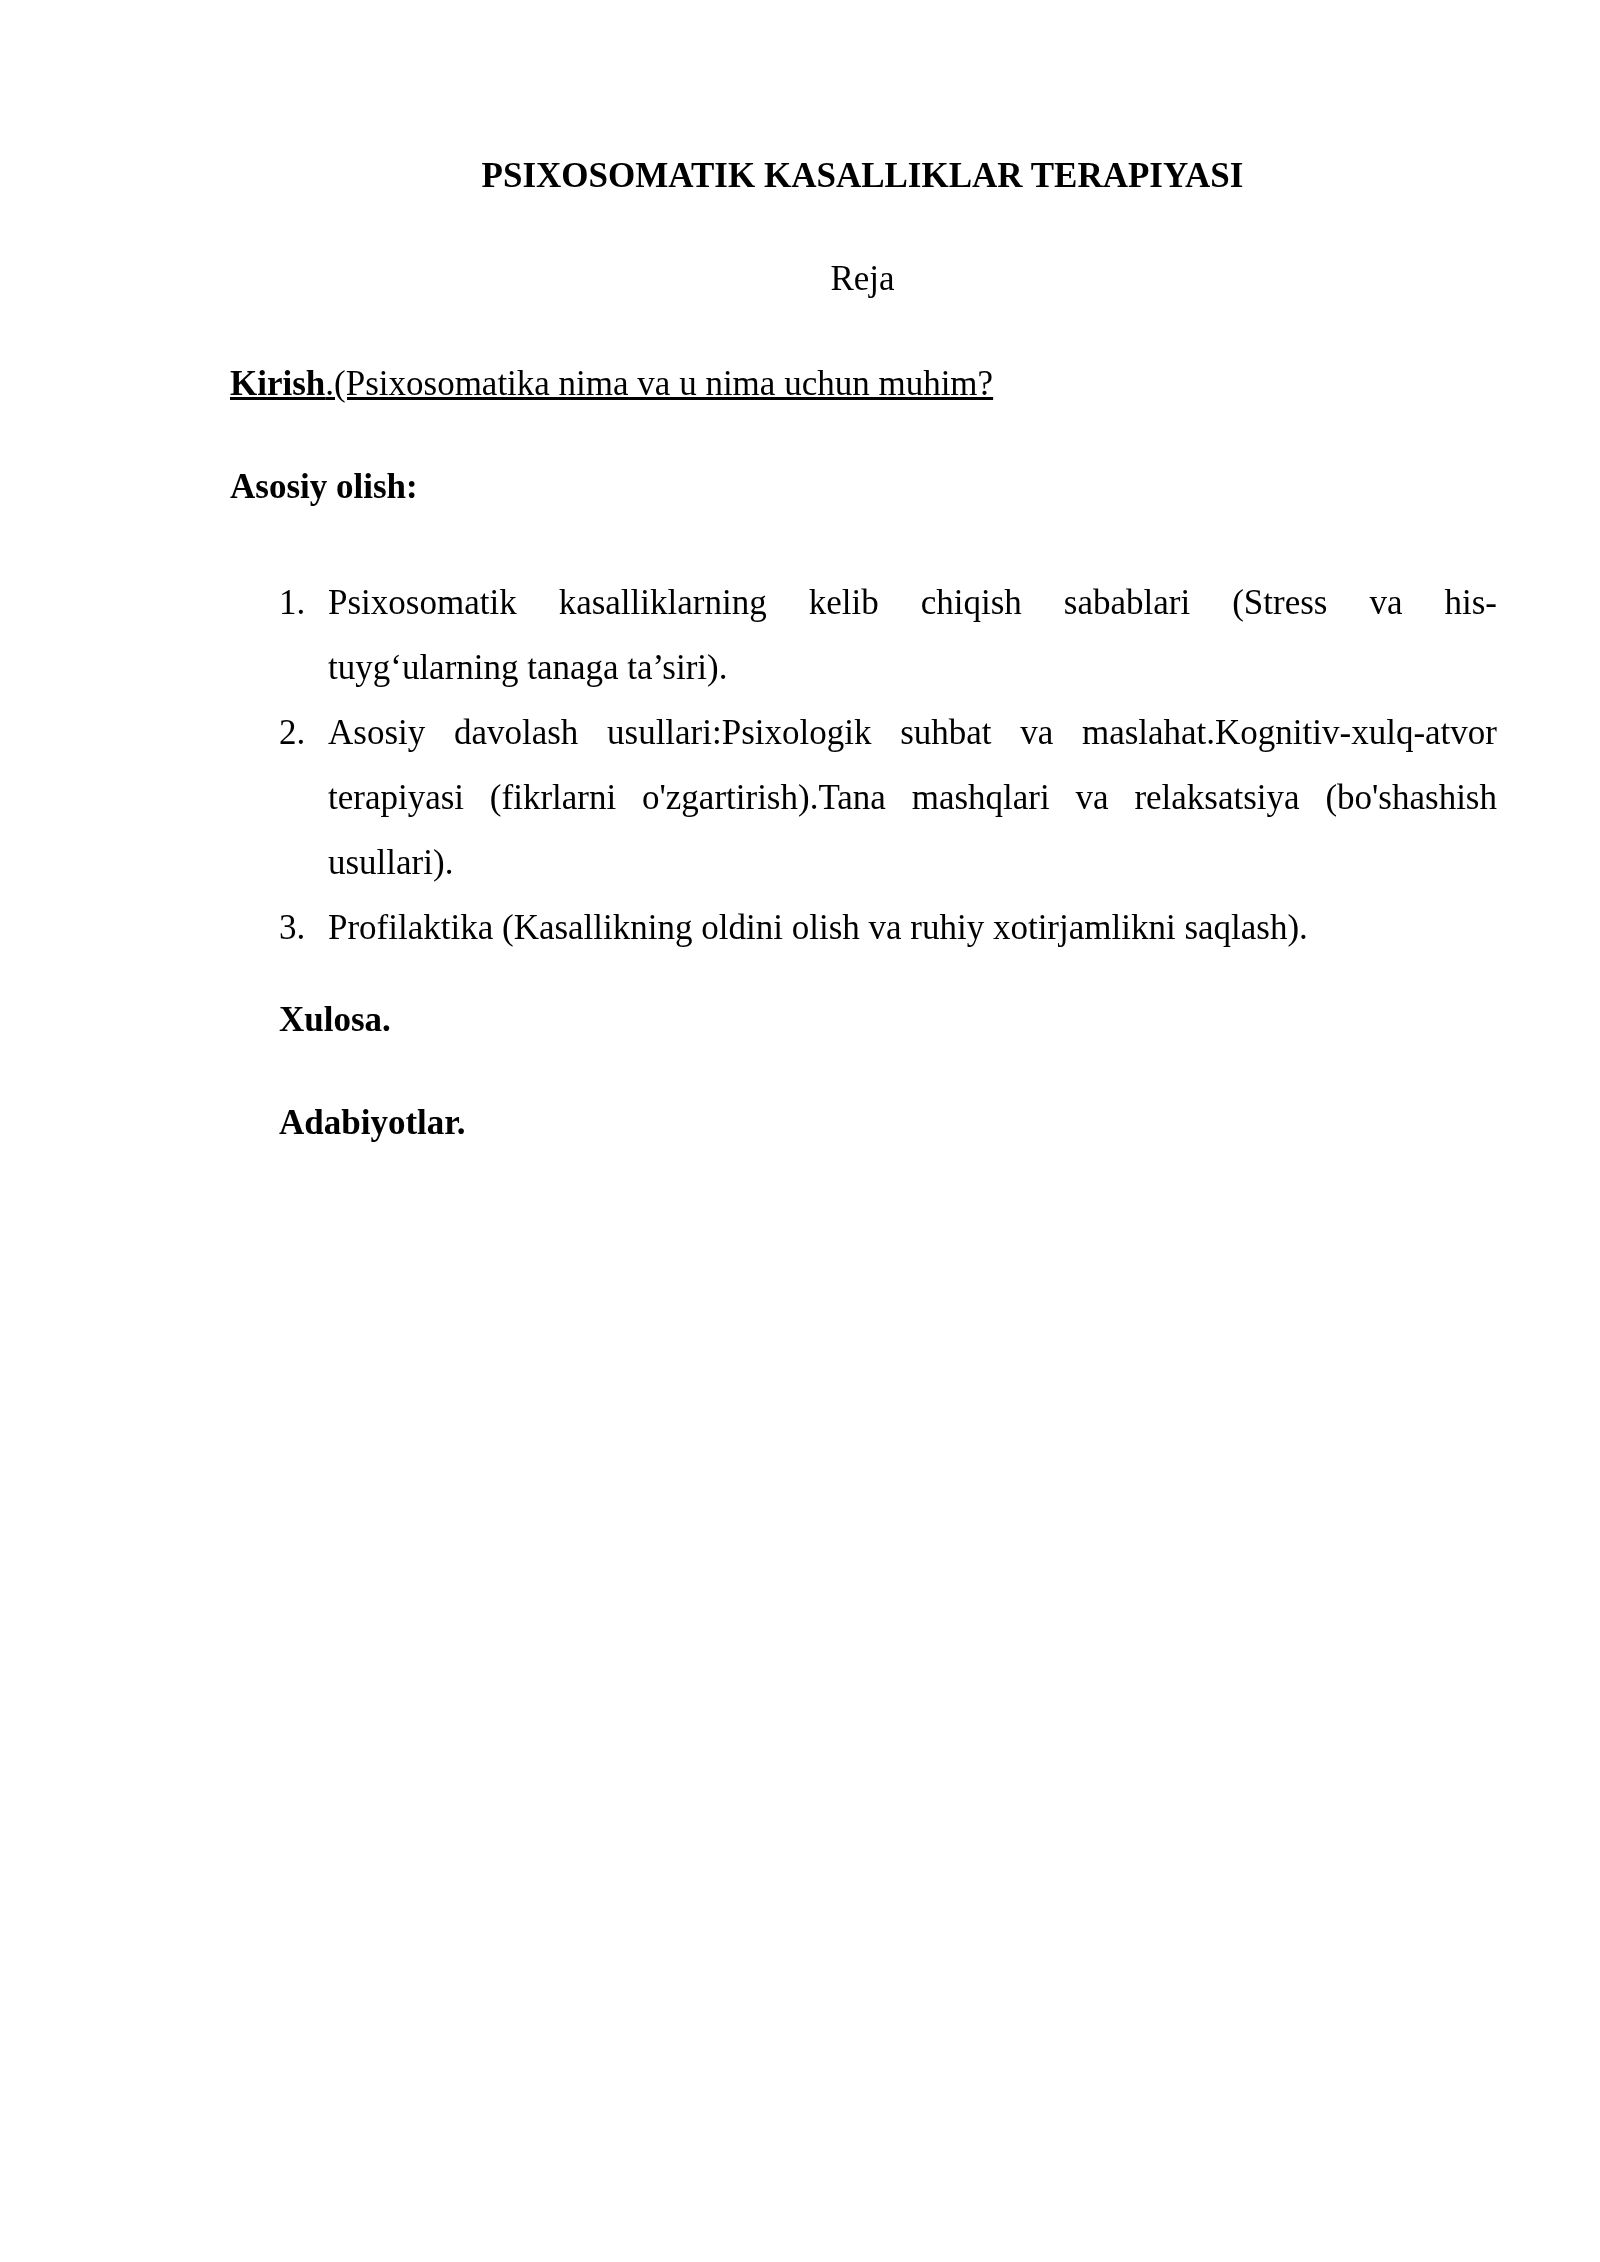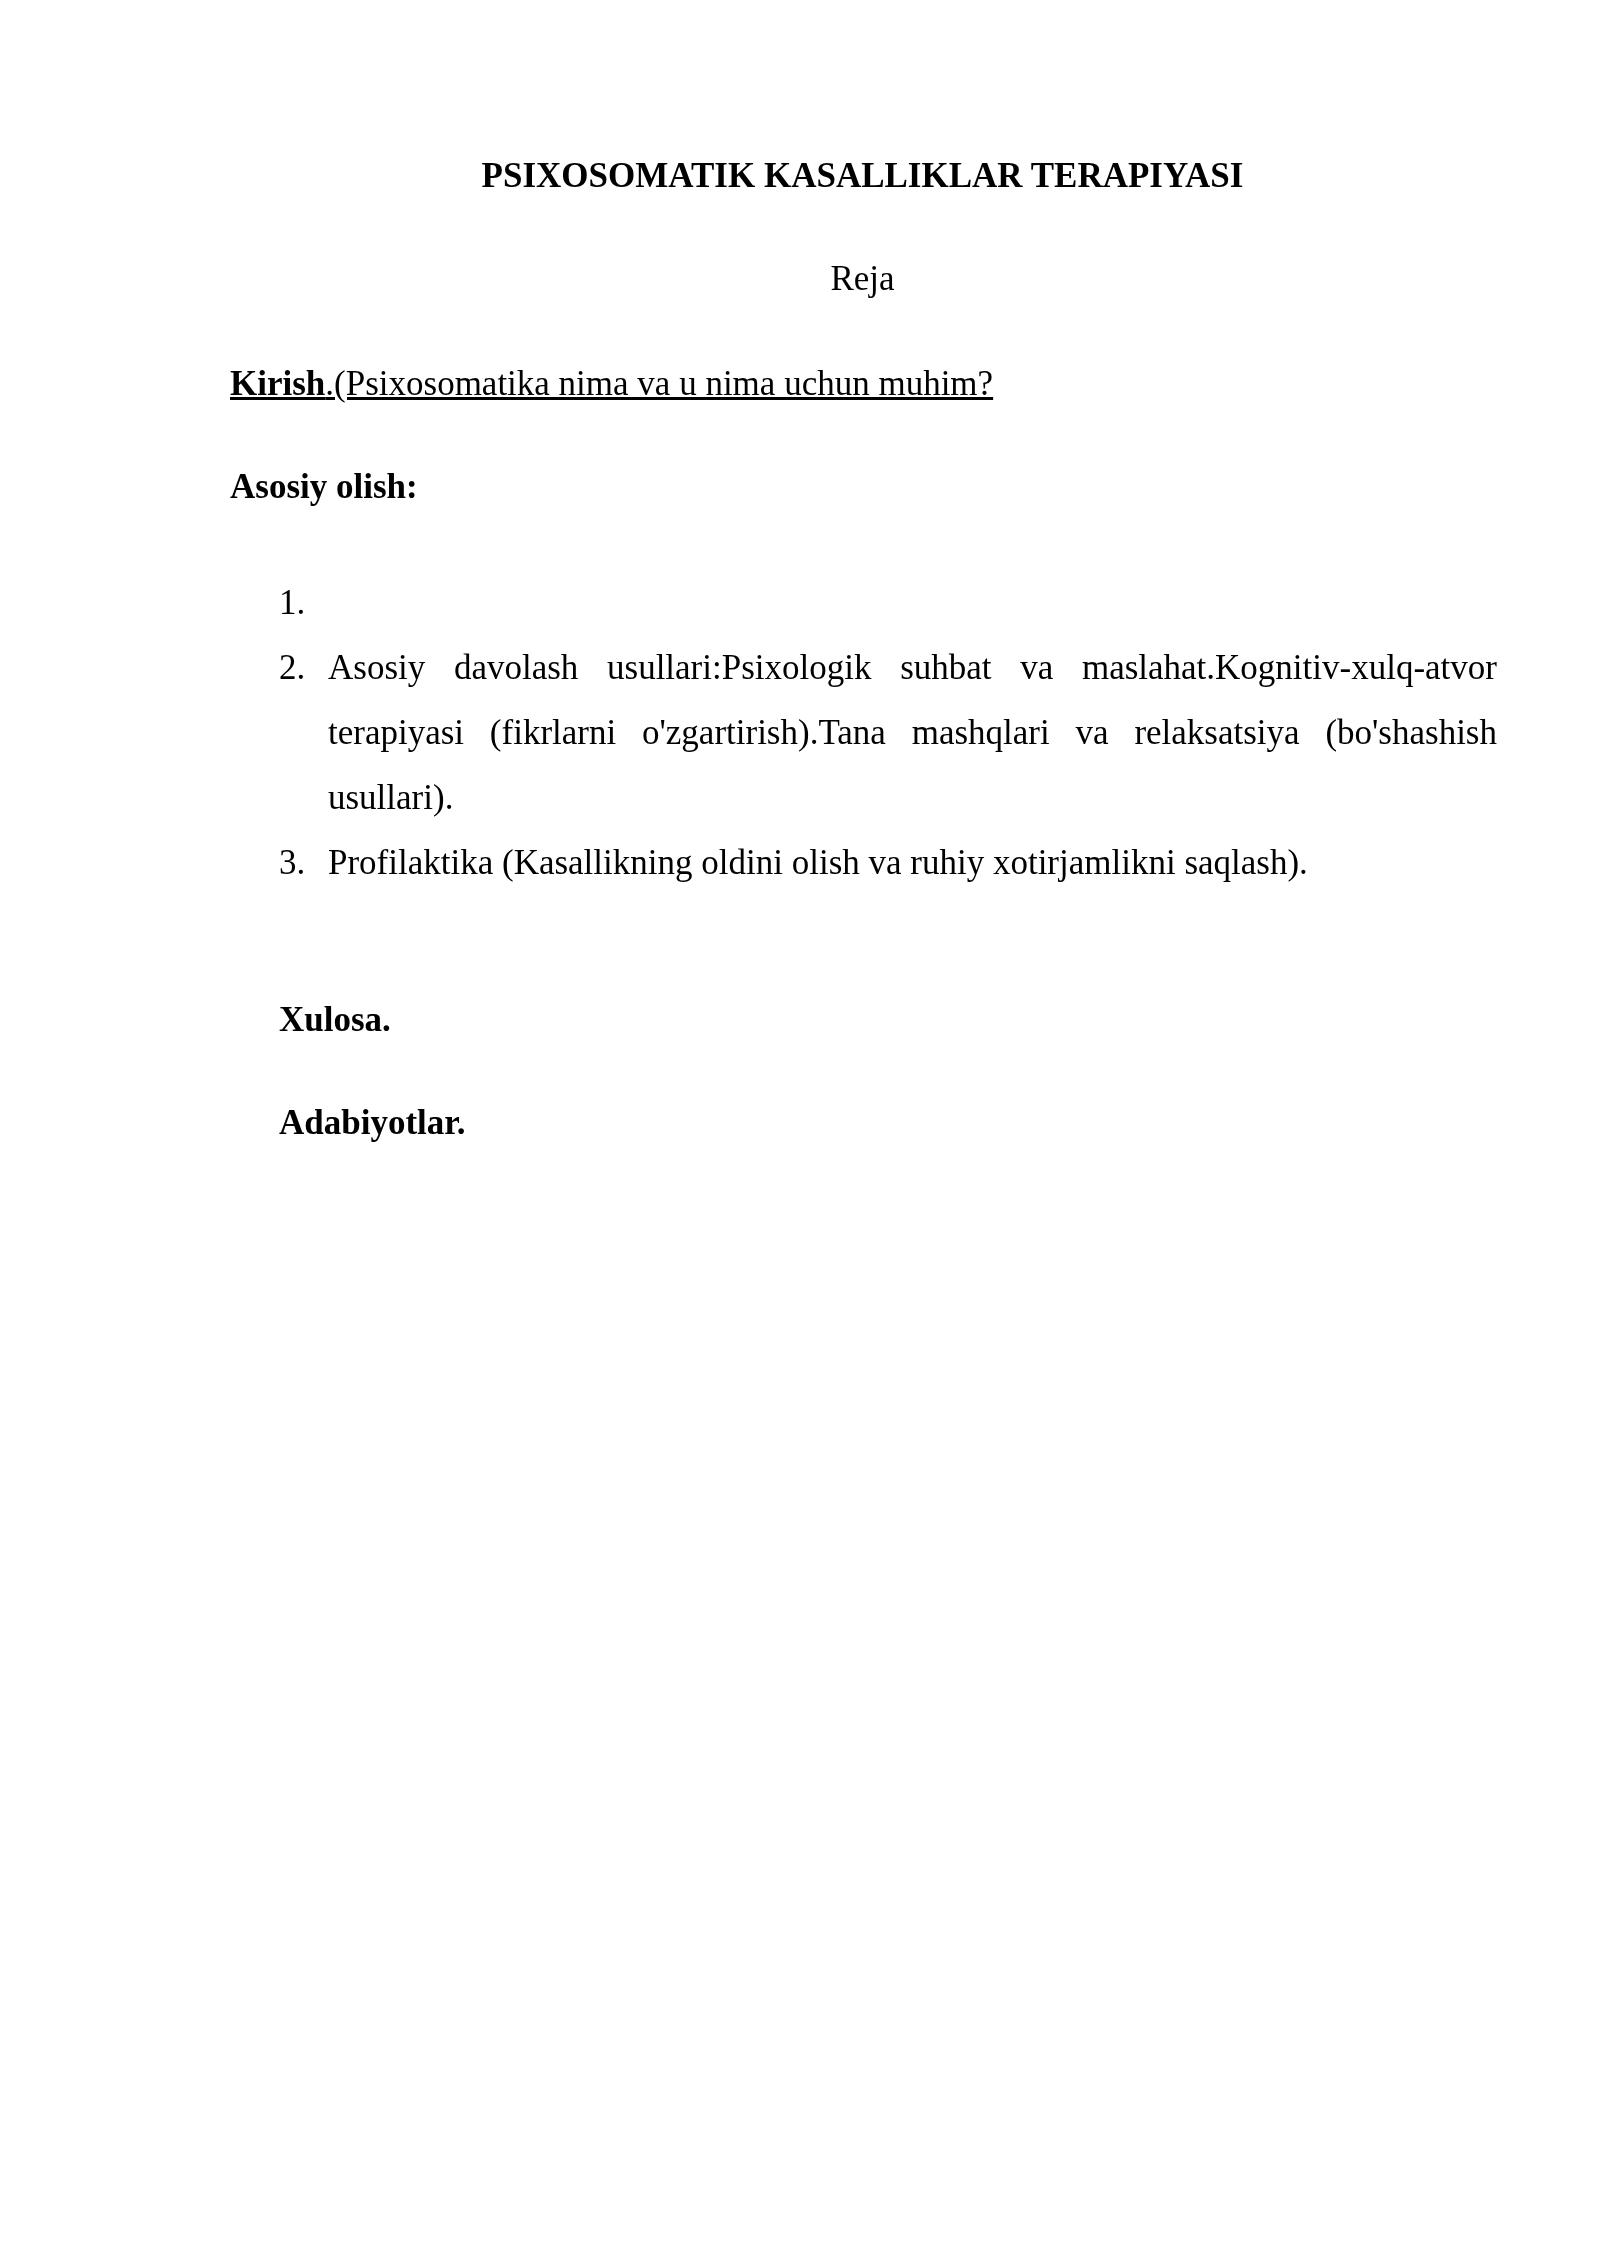--- a/index.html
+++ b/index.html
@@ -102,20 +102,22 @@
   <div class="abs subtitle">Reja</div>
 
   <div class="abs intro"><b>Kirish</b><span>.(Psixosomatika nima va u nima uchun muhim?</span></div>
 
   <div class="abs section-heading">Asosiy olish:</div>
 
   <div class="list">
     <div class="list-item">
       <span class="list-num">1.</span>
       <span class="list-text">
+        <span class="line">Psixosomatik kasalliklarning kelib chiqish sabablari (Stress va his-</span>
+        <span class="line last">tuyg‘ularning tanaga ta’siri).</span>
       </span>
     </div>
     <div class="list-item">
       <span class="list-num">2.</span>
       <span class="list-text">
         <span class="line">Asosiy davolash usullari:Psixologik suhbat va maslahat.Kognitiv-xulq-atvor</span>
         <span class="line">terapiyasi (fikrlarni o'zgartirish).Tana mashqlari va relaksatsiya (bo'shashish</span>
         <span class="line last">usullari).</span>
       </span>
     </div>

